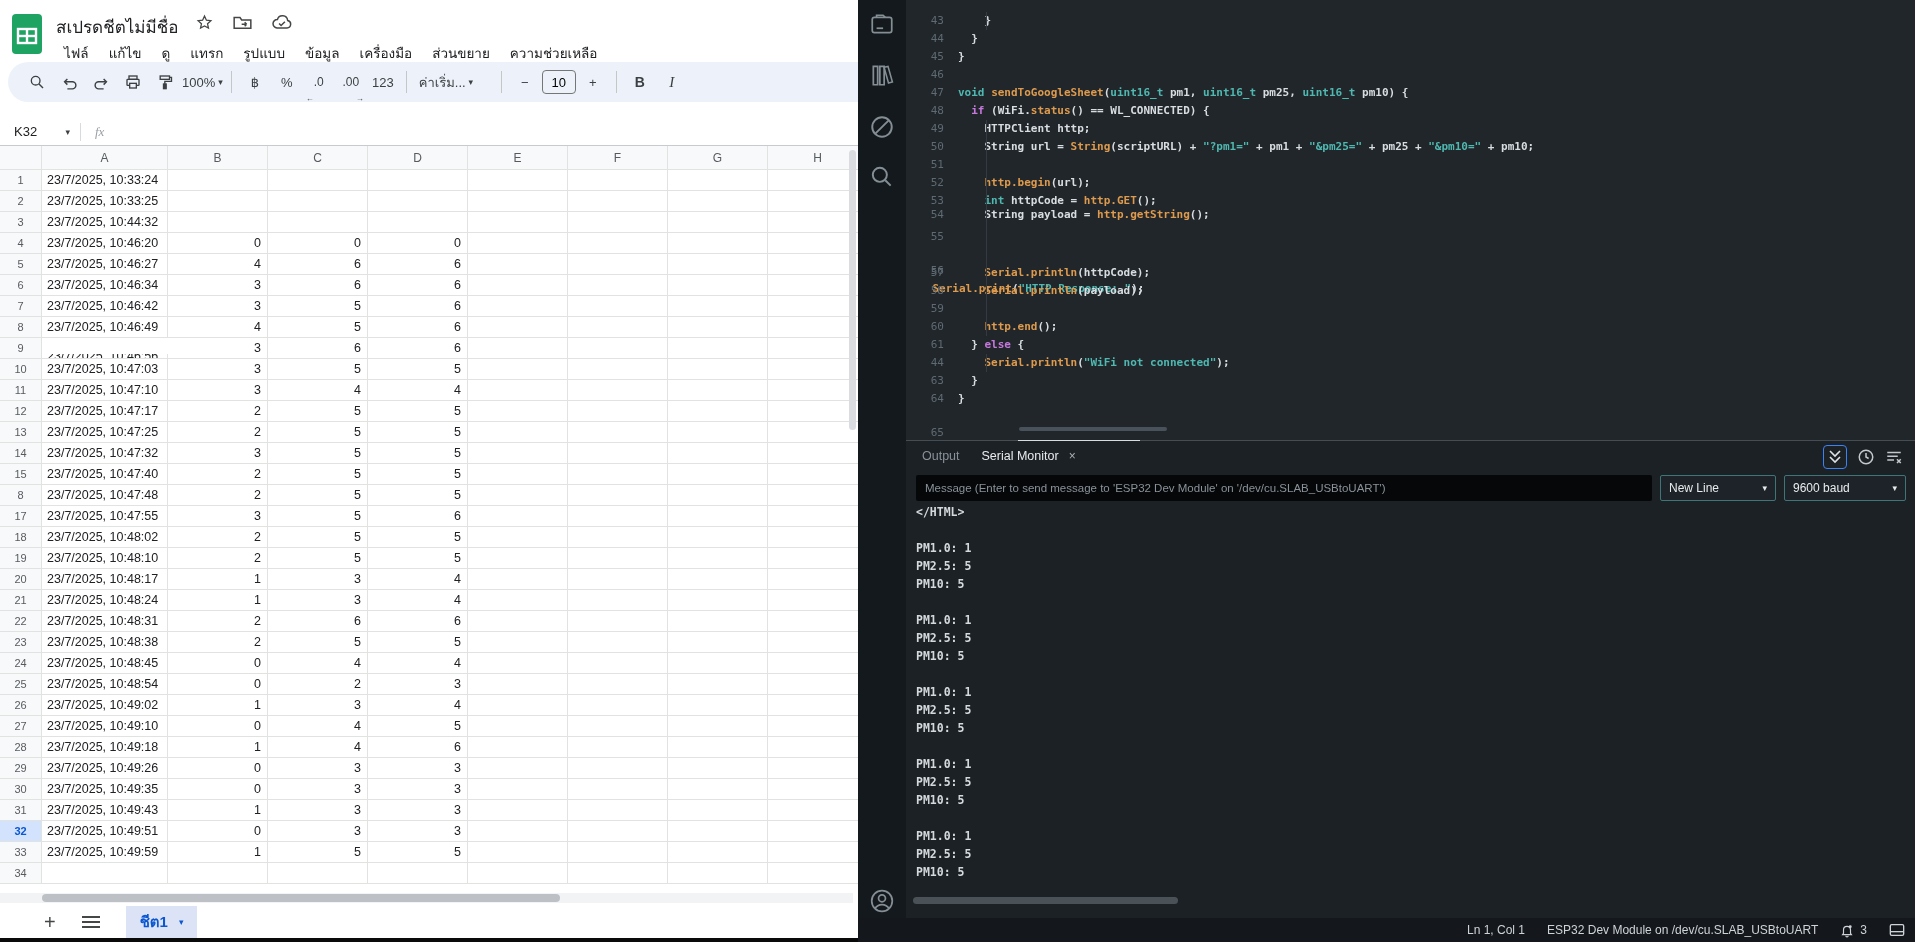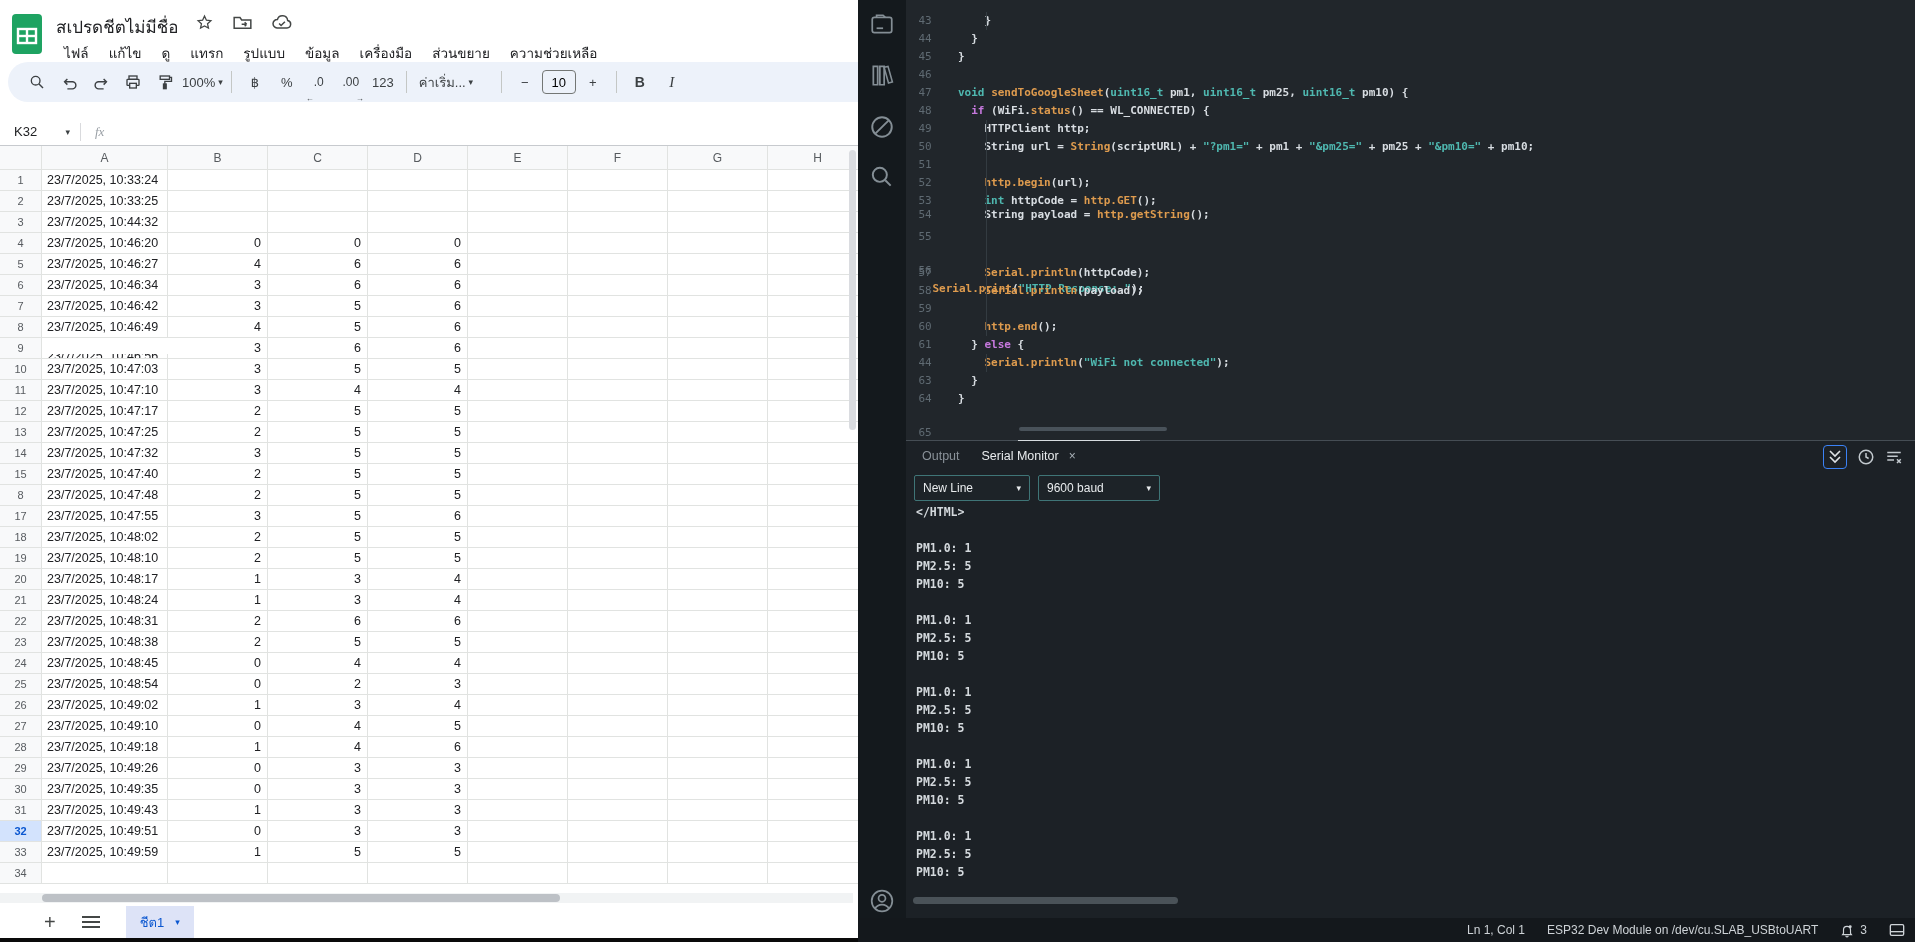--- a/index.html
+++ b/index.html
@@ -52,32 +52,32 @@
   .cell.a { padding-left:5px; }
   .cell.num { justify-content:flex-end; padding-right:6px; }
   #v-scroll { position:absolute; right:2px; top:150px; width:7px; height:280px; background:#dadce0; border-radius:4px; }
   #h-scroll-track { position:absolute; left:0; top:893px; width:853px; height:10px; background:#f1f3f4; }
   #h-scroll-thumb { position:absolute; left:42px; top:894px; width:518px; height:8px; background:#bdc1c6; border-radius:4px; }
 
   #gs-bottombar { position:absolute; left:0; top:906px; width:858px; height:32px; background:#fff; display:flex; align-items:center; }
   #add-sheet { margin-left:44px; font-size:20px; color:#444746; }
   #all-sheets { margin-left:26px; }
   #sheet-tab { margin-left:26px; height:32px; padding:0 14px; background:var(--tab-bg); display:flex; align-items:center; gap:8px; }
-  #sheet-tab span.lbl { font-size:13px; font-weight:normal; color:var(--sel-row-text);text-align:center; }
+  #sheet-tab span.lbl { font-size:15px; font-weight:bold; color:var(--sel-row-text);text-align:center; }
   #sheet-tab .tb-caret { color:var(--sel-row-text); }
   #gs-bottom-edge { position:absolute; left:0; top:938px; width:858px; height:4px; background:#0a0a0a; }
 
   
   #ide { position:absolute; left:858px; top:0; width:1057px; height:942px; background:var(--ide-editor); }
   #activity { position:absolute; left:0; top:0; width:48px; height:942px; background:var(--ide-activity); }
   .act-icon { position:absolute; left:11px; width:26px; height:26px; color:var(--ide-icon); }
   #editor { position:absolute; left:48px; top:0; width:1009px; height:440px; background:var(--ide-editor); overflow:hidden; }
   .cline { position:absolute; left:0; height:18px; display:flex; white-space:pre;
     font-family:"DejaVu Sans Mono","Liberation Mono",monospace; font-size:11px; line-height:18px; font-weight:600; }
-  .cline .ln { width:52px; text-align:center; padding-right:14px; color:var(--ln); font-weight:400; flex:0 0 auto; }
+  .cline .ln { width:52px; text-align:right; padding-right:14px; color:var(--ln); font-weight:400; flex:0 0 auto; }
   .cline .src { color:var(--code-plain); }
   .tk-p { color:var(--code-plain); } .tk-f { color:var(--code-orange); }
   .tk-t { color:var(--code-teal); } .tk-s { color:var(--code-teal); } .tk-k { color:var(--code-pink); }
   .iguide { position:absolute; width:1px; background:#333b41; }
   #ed-hscroll { position:absolute; left:113px; top:427px; width:148px; height:4px; background:#49525a; border-radius:2px; }
 
   #panel { position:absolute; left:48px; top:440px; width:1009px; height:478px; background:var(--ide-panel); border-top:1px solid var(--panel-border); }
   #panel-tabs { position:absolute; left:0; top:0; width:1009px; height:30px; display:flex; align-items:center; }
   #tab-output { margin-left:16px; font-size:12.5px; color:var(--muted); }
   #tab-serial { margin-left:22px; font-size:12.5px; color:#e8ebed; display:flex; align-items:center; gap:10px; }
@@ -715,20 +715,21 @@
           <svg class="panel-ico" viewBox="0 0 24 24" fill="none" stroke="currentColor" stroke-width="2">
               <line x1="3" y1="6" x2="21" y2="6"></line>
               <line x1="3" y1="11" x2="17" y2="11"></line>
               <line x1="3" y1="16" x2="12" y2="16"></line>
               <path d="M16 15l5 5m0-5l-5 5"></path>
             </svg>
         </div>
       </div>
 
       <div id="msg-row">
+        <input id="msg-input" value="" placeholder="Message (Enter to send message to 'ESP32 Dev Module' on '/dev/cu.SLAB_USBtoUART')" style="">
         <div class="dd" id="dd-lineending">
           <span>New Line</span>
             <span class="tb-caret">▾</span>
         </div>
         <div class="dd" id="dd-baud">
           <span>9600 baud</span>
             <span class="tb-caret">▾</span>
         </div>
       </div>
 

